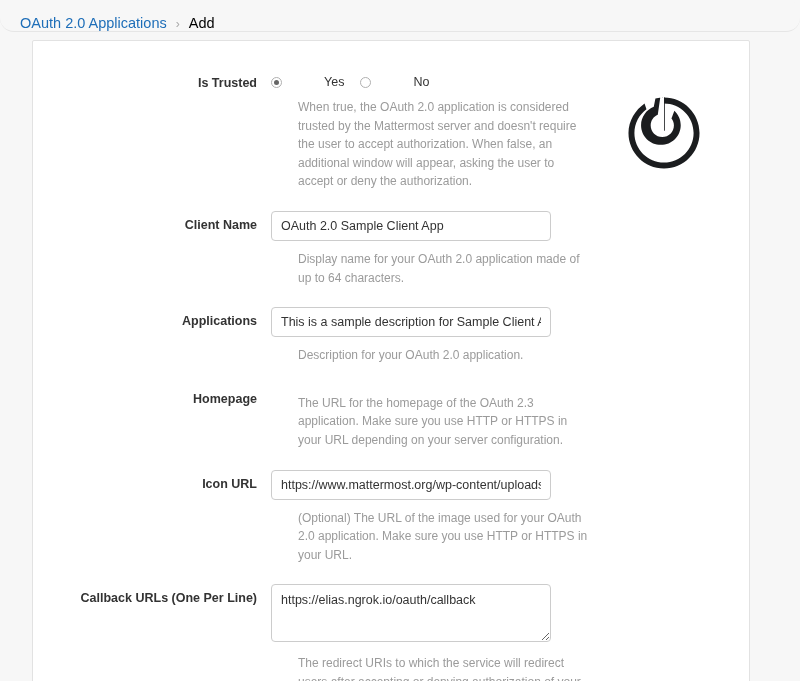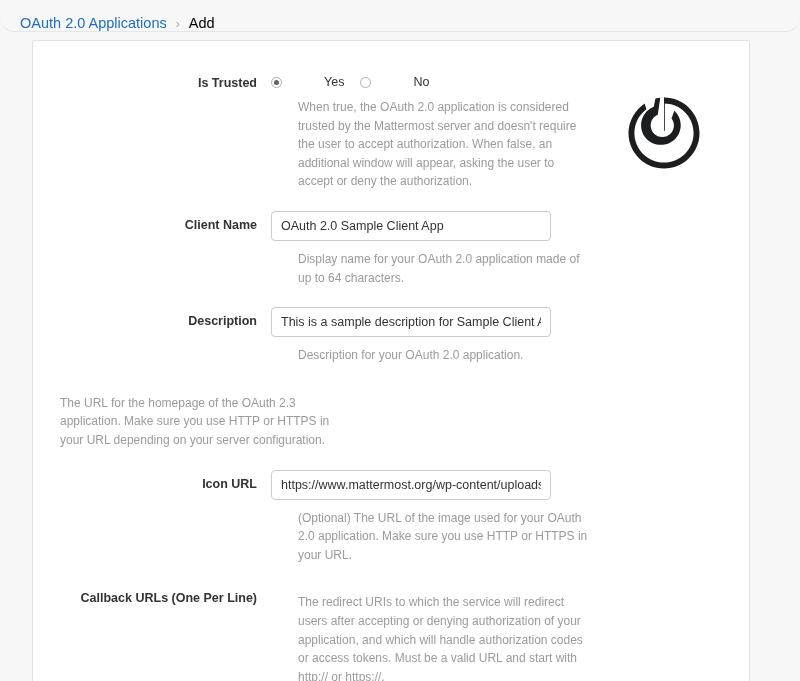--- a/index.html
+++ b/index.html
@@ -194,44 +194,46 @@
 
       <div class="row">
         <div class="label-col">Client Name</div>
         <div class="field-col">
           <input class="text" type="text" value="OAuth 2.0 Sample Client App" style="">
           <div class="help">Display name for your OAuth 2.0 application made of up to 64 characters.</div>
         </div>
       </div>
 
       <div class="row">
-        <div class="label-col">Description</div>
+        <div class="label-col">Applications</div>
         <div class="field-col">
           <input class="text" type="text" value="This is a sample description for Sample Client App." style="">
           <div class="help">Description for your OAuth 2.0 application.</div>
         </div>
       </div>
 
       <div class="row">
+        <div class="label-col">Homepage</div>
         <div class="field-col">
           <div class="help wide">The URL for the homepage of the OAuth 2.3 application. Make sure you use HTTP or HTTPS in your URL depending on your server configuration.</div>
         </div>
       </div>
 
       <div class="row">
         <div class="label-col">Icon URL</div>
         <div class="field-col">
           <input class="text" type="text" value="https://www.mattermost.org/wp-content/uploads/2016/0" style="">
           <div class="help wide">(Optional) The URL of the image used for your OAuth 2.0 application. Make sure you use HTTP or HTTPS in your URL.</div>
         </div>
       </div>
 
       <div class="row">
         <div class="label-col">Callback URLs (One Per Line)</div>
         <div class="field-col">
+          <textarea class="text" style="">https://elias.ngrok.io/oauth/callback</textarea>
           <div class="help wide">The redirect URIs to which the service will redirect users after accepting or denying authorization of your application, and which will handle authorization codes or access tokens. Must be a valid URL and start with http:// or https://.</div>
         </div>
       </div>
 
     </div>
 
   </div>
 </div>
 
 </body></html>

